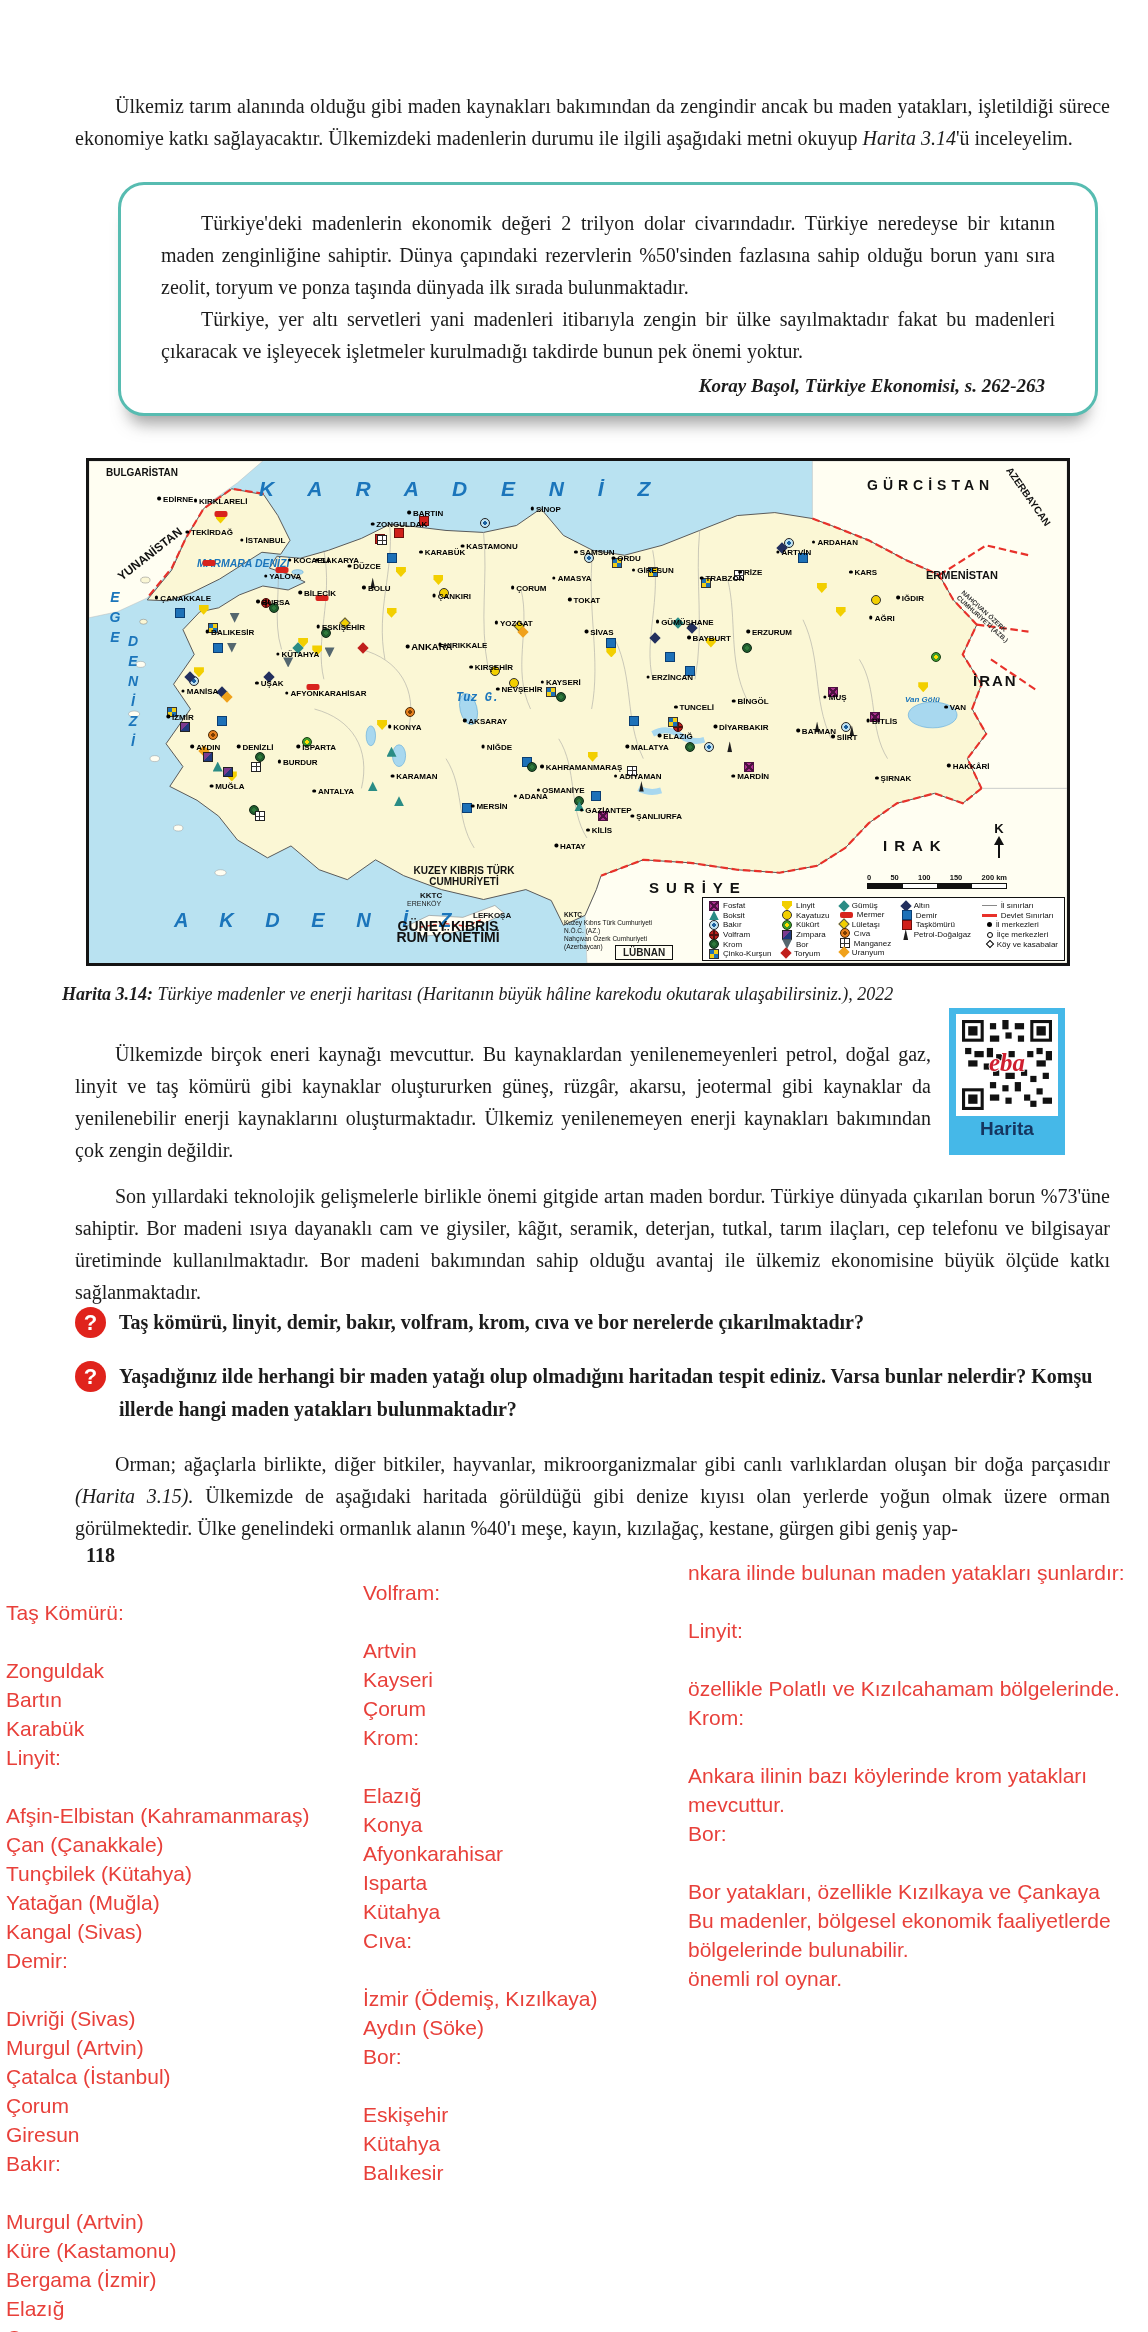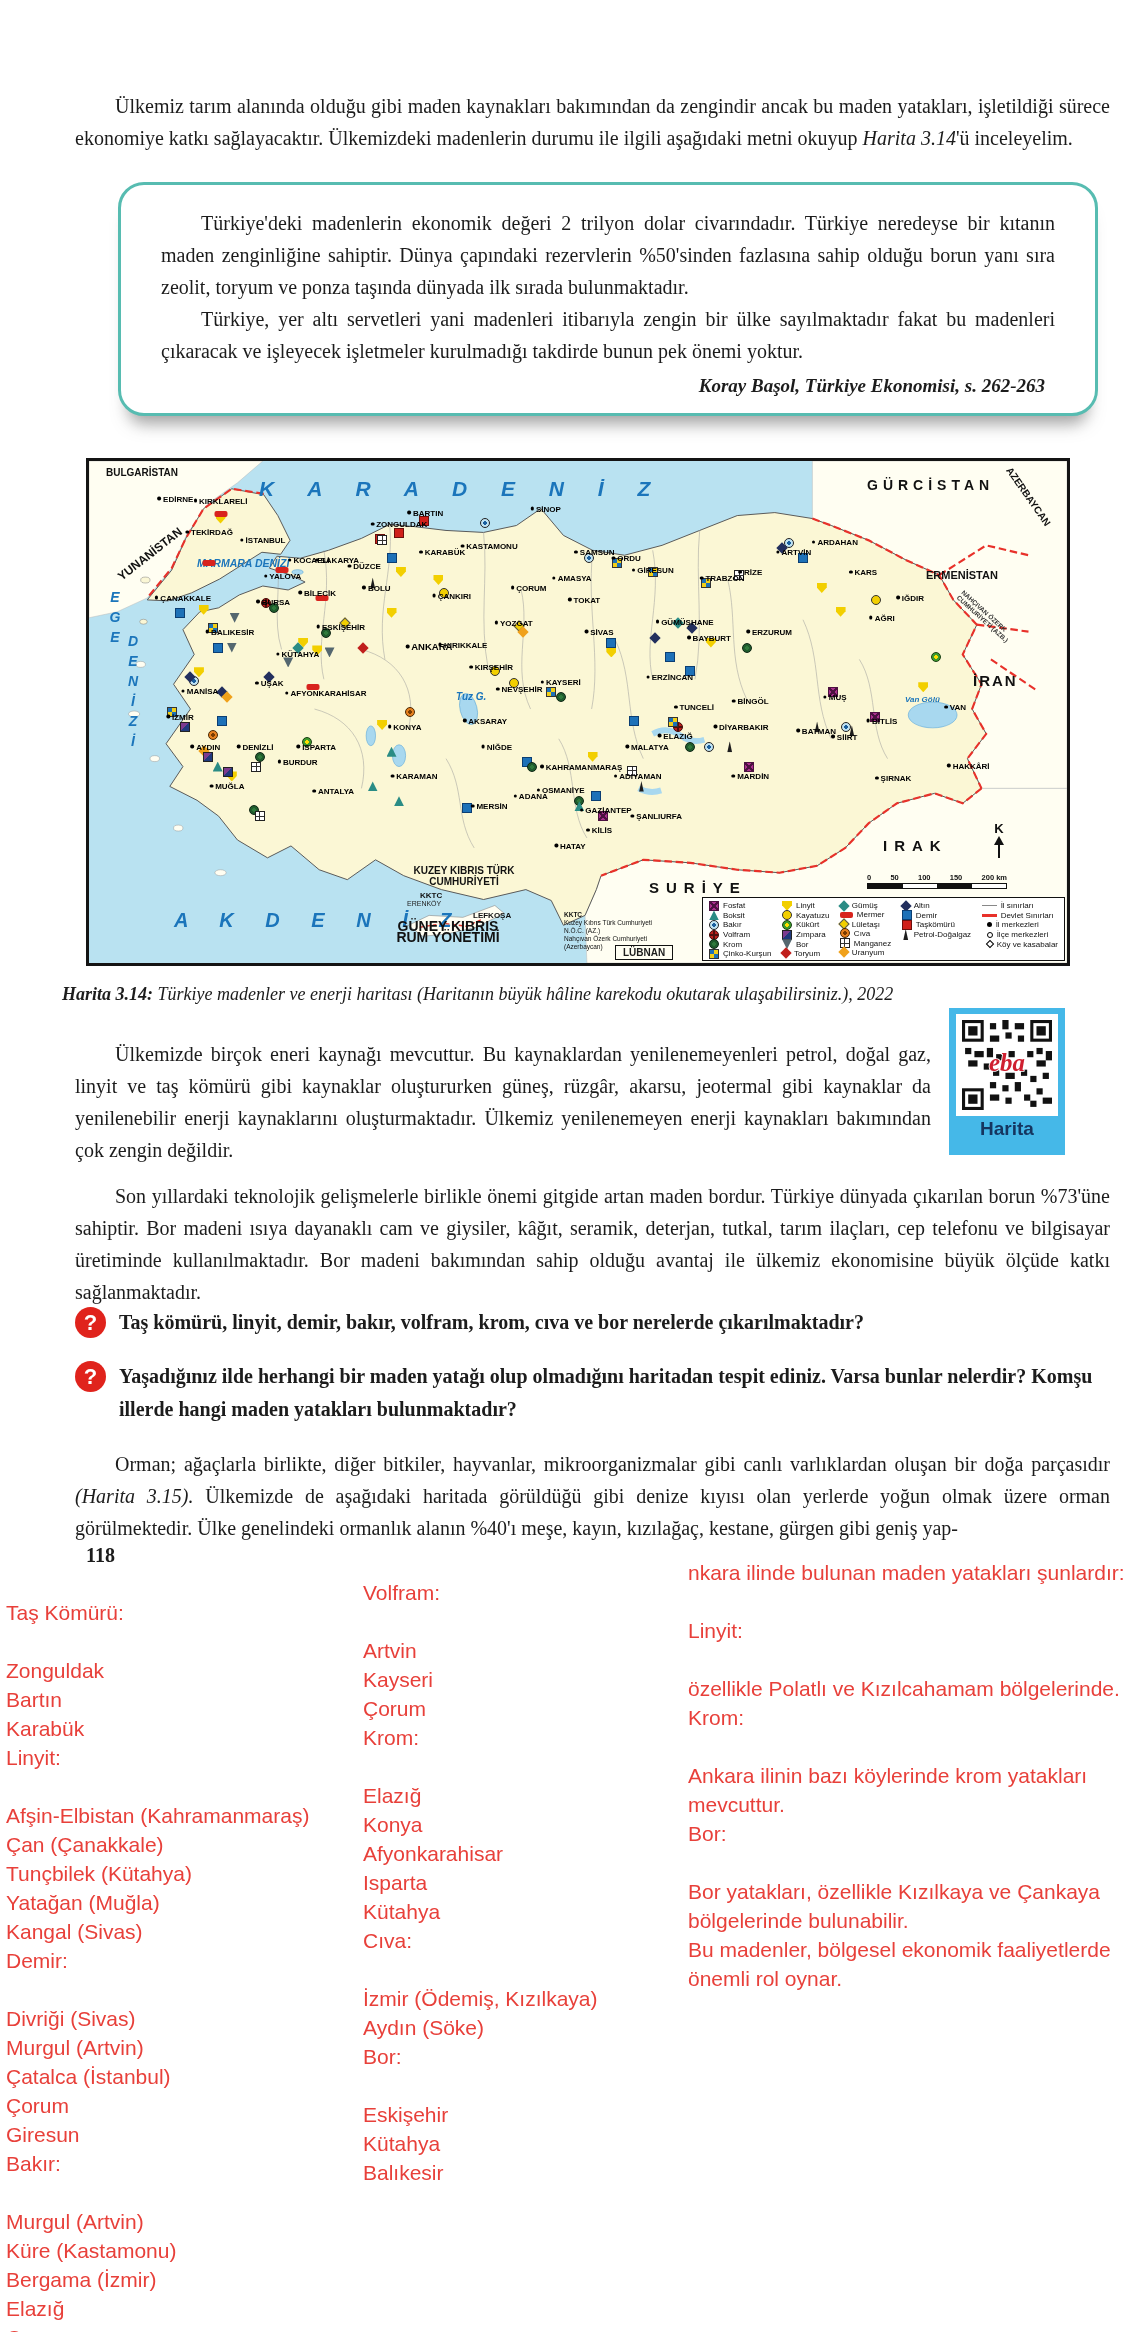--- a/index.html
+++ b/index.html
@@ -192,21 +192,21 @@
       <path d="M340,468 L362,458 L398,460 L432,448 L442,456 L412,470 L380,477 L355,479 Z" fill="#fffef2" stroke="#888" stroke-width="0.6"></path>
       <path d="M352,470 L378,466 L402,469 L418,462" stroke="#e8312a" stroke-width="1.3" fill="none" stroke-dasharray="4 3"></path>
     </svg>
 
     <div class="maplab sea" style="left:170px;top:16px;font-size:21px;letter-spacing:14px;">K A R A D E N İ Z</div>
     <div class="maplab sea" style="left:85px;top:448px;font-size:20px;letter-spacing:13px;">A K D E N İ Z</div>
     <div class="maplab sea" style="left:108px;top:96px;font-size:10.5px;">MARMARA DENİZİ</div>
     <div class="maplab sea vert" style="left:18px;top:128px;font-size:14px;letter-spacing:4px;">EGE</div>
     <div class="maplab sea vert" style="left:36px;top:172px;font-size:14px;letter-spacing:4px;">DENİZİ</div>
     <div class="maplab sea" style="left:816px;top:234px;font-size:8px;z-index:4;">Van Gölü</div>
-    <div class="maplab sea" style="left:367px;top:230px;font-size:10px;z-index:4;">Tuz G.</div>
+    <div class="maplab sea" style="left:367px;top:230px;font-size:12px;z-index:4;font-family:Liberation Mono, monospace;">Tuz G.</div>
     <div class="maplab country" style="left:17px;top:6px;font-size:10px;">BULGARİSTAN</div>
     <div class="maplab country" style="left:22px;top:86px;font-size:12px;transform:rotate(-38deg);">YUNANİSTAN</div>
     <div class="maplab country" style="left:778px;top:16px;font-size:14px;letter-spacing:5px;">GÜRCİSTAN</div>
     <div class="maplab country" style="left:905px;top:30px;font-size:10px;transform:rotate(55deg);">AZERBAYCAN</div>
     <div class="maplab country" style="left:837px;top:108px;font-size:11px;">ERMENİSTAN</div>
     <div class="maplab" style="left:862px;top:150px;font-size:6.5px;width:72px;white-space:normal;transform:rotate(42deg);color:#333;font-weight:bold;">NAHÇIVAN ÖZERK CUMHURİYETİ (AZB.)</div>
     <div class="maplab country" style="left:884px;top:211px;font-size:15px;letter-spacing:2px;">İRAN</div>
     <div class="maplab country" style="left:794px;top:376px;font-size:15px;letter-spacing:7px;">IRAK</div>
     <div class="maplab country" style="left:560px;top:418px;font-size:15px;letter-spacing:7px;">SURİYE</div>
 
@@ -691,18 +691,18 @@
       <div class="red-line">Linyit:</div>
       <div class="red-line"></div>
       <div class="red-line">özellikle Polatlı ve Kızılcahamam bölgelerinde.</div>
       <div class="red-line">Krom:</div>
       <div class="red-line"></div>
       <div class="red-line">Ankara ilinin bazı köylerinde krom yatakları</div>
       <div class="red-line">mevcuttur.</div>
       <div class="red-line">Bor:</div>
       <div class="red-line"></div>
       <div class="red-line">Bor yatakları, özellikle Kızılkaya ve Çankaya</div>
+      <div class="red-line">Bu madenler, bölgesel ekonomik faaliyetlerde</div>
       <div class="red-line">bölgelerinde bulunabilir.</div>
-      <div class="red-line">Bu madenler, bölgesel ekonomik faaliyetlerde</div>
       <div class="red-line">önemli rol oynar.</div>
     </div>
 
 </div>
 
 </body></html>

